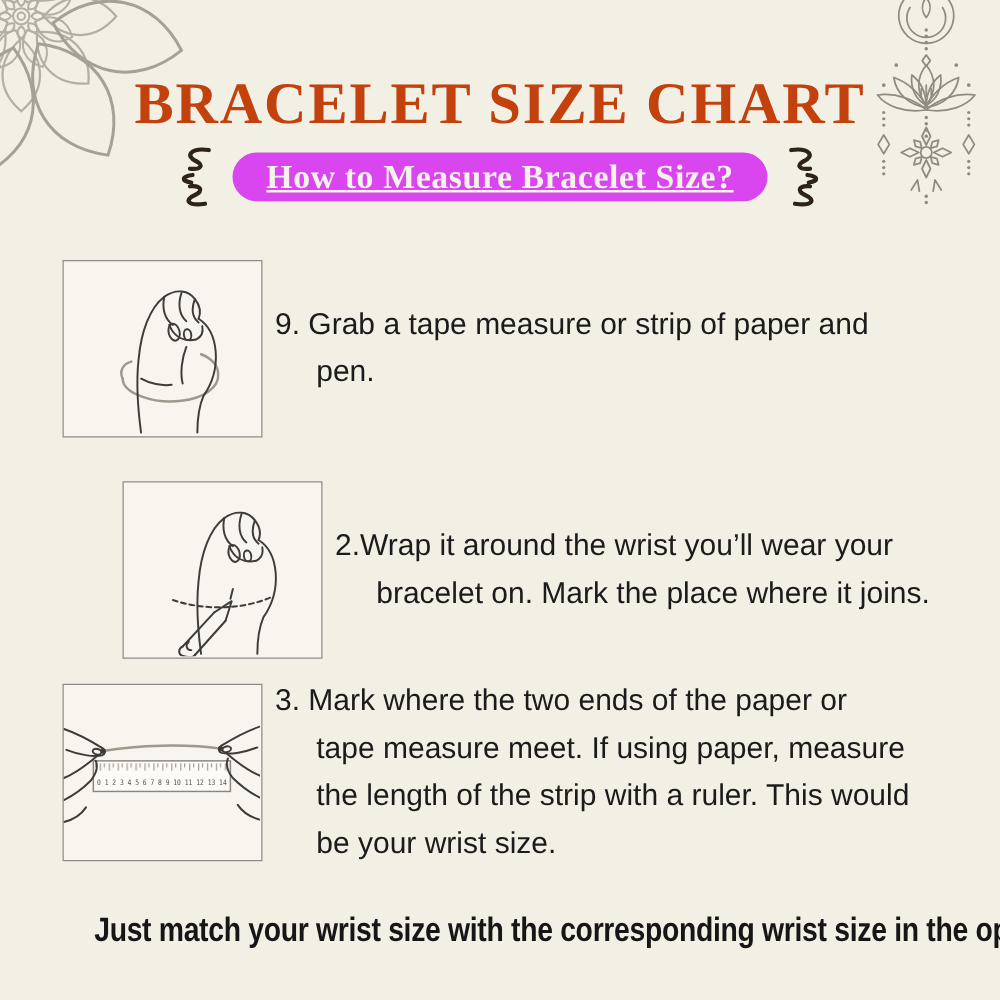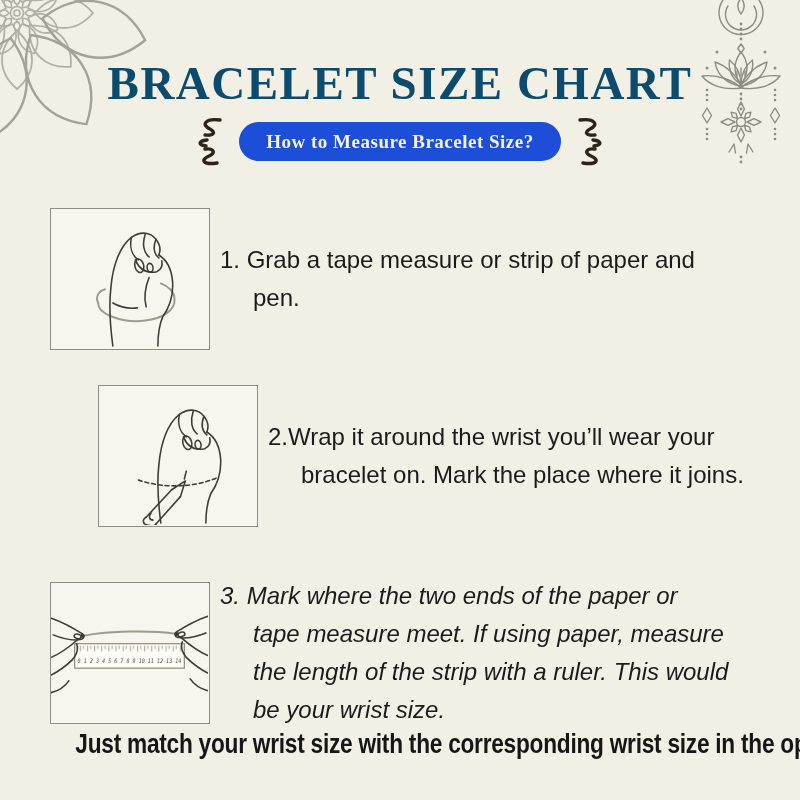--- a/index.html
+++ b/index.html
@@ -9,37 +9,37 @@
     font-family:"Liberation Sans", sans-serif;
     color:#1c1a17;
   }
   
   .deco-mandala{position:absolute;left:-6px;top:-10px;}
   .deco-lotus{position:absolute;left:683px;top:-2px;}
   
   .page-title{
     position:absolute;top:56px;left:0;width:100%;margin:0;
     text-align:center;font-family:"Liberation Serif", serif;
-    font-size:47px;font-weight:700;letter-spacing:1.5px;color:#0c4a6e;
+    font-size:47px;font-weight:700;letter-spacing:1.5px;color:#c2410c;
   }
   
   .pill-row{
     position:absolute;top:116px;left:0;width:100%;
     display:flex;align-items:center;justify-content:center;gap:14px;
   }
   .pill{
-    background:#1d4ed8;color:#f5f2ea;border-radius:20px;
+    background:#d946ef;color:#f5f2ea;border-radius:20px;
     height:39px;line-height:39px;padding:0 27px;
-    font-family:"Liberation Serif", serif;font-weight:700;font-size:19px;
-    letter-spacing:0.5px;white-space:nowrap;
+    font-family:"Liberation Serif", serif;font-weight:700;font-size:27px;
+    letter-spacing:0.5px;white-space:nowrap;text-decoration:underline;
   }
   .flourish{display:block;}
   
   .step{position:absolute;left:50px;right:38px;display:flex;align-items:center;}
-  .step-1{top:208px;} .step-2{top:385px;padding-left:48px;} .step-3{top:577px;font-style:italic;}
+  .step-1{top:208px;} .step-2{top:385px;padding-left:48px;} .step-3{top:542px;}
   .illu-box{
     flex:0 0 160px;height:142px;background:#f7f5ed;
     border:1.5px solid #8d8c87;box-sizing:border-box;
   }
   .illu{display:block;width:157px;height:139px;}
   .step-text{
     flex:1;margin:0 0 0 10px;
     font-size:24px;line-height:38px;color:#1b1b1b;
     white-space:pre-line;
     padding-left:33px;text-indent:-33px;
@@ -201,21 +201,21 @@
           <path d="M96,26 C93,35 94,44 100,49"></path>
           <path d="M107,31 C104,39 105,46 110,50"></path>
           <path d="M86,52 C90,62 98,66 108,64 C112,62 114,58 113,53"></path>
           <path d="M100,70 C96,80 95,92 97,100"></path>
           <path d="M63,96 C70,100 80,102 88,101"></path>
           <ellipse cx="90" cy="58" rx="4.5" ry="7" transform="rotate(-14 90 58)"></ellipse>
           <ellipse cx="101" cy="60" rx="3" ry="4.5" transform="rotate(-10 101 60)"></ellipse>
         </g>
       </svg>
     </div>
-    <p class="step-text">1. Grab a tape measure or strip of paper and
+    <p class="step-text">9. Grab a tape measure or strip of paper and
 pen.</p>
   </div>
 
   <div class="step step-2">
     <div class="illu-box">
       <svg class="illu" viewBox="0 0 160 142">
         <g class="line">
           <path d="M63,140 C60,118 59,98 61,80 C63,58 70,38 82,29 C92,22 102,24 107,31 C111,36 112,42 110,47"></path>
           <path d="M110,47 C118,52 123,62 124,74 C125,88 121,100 114,110 C111,117 109,127 109,140"></path>
           <path d="M82,29 C80,38 82,47 89,52"></path>

